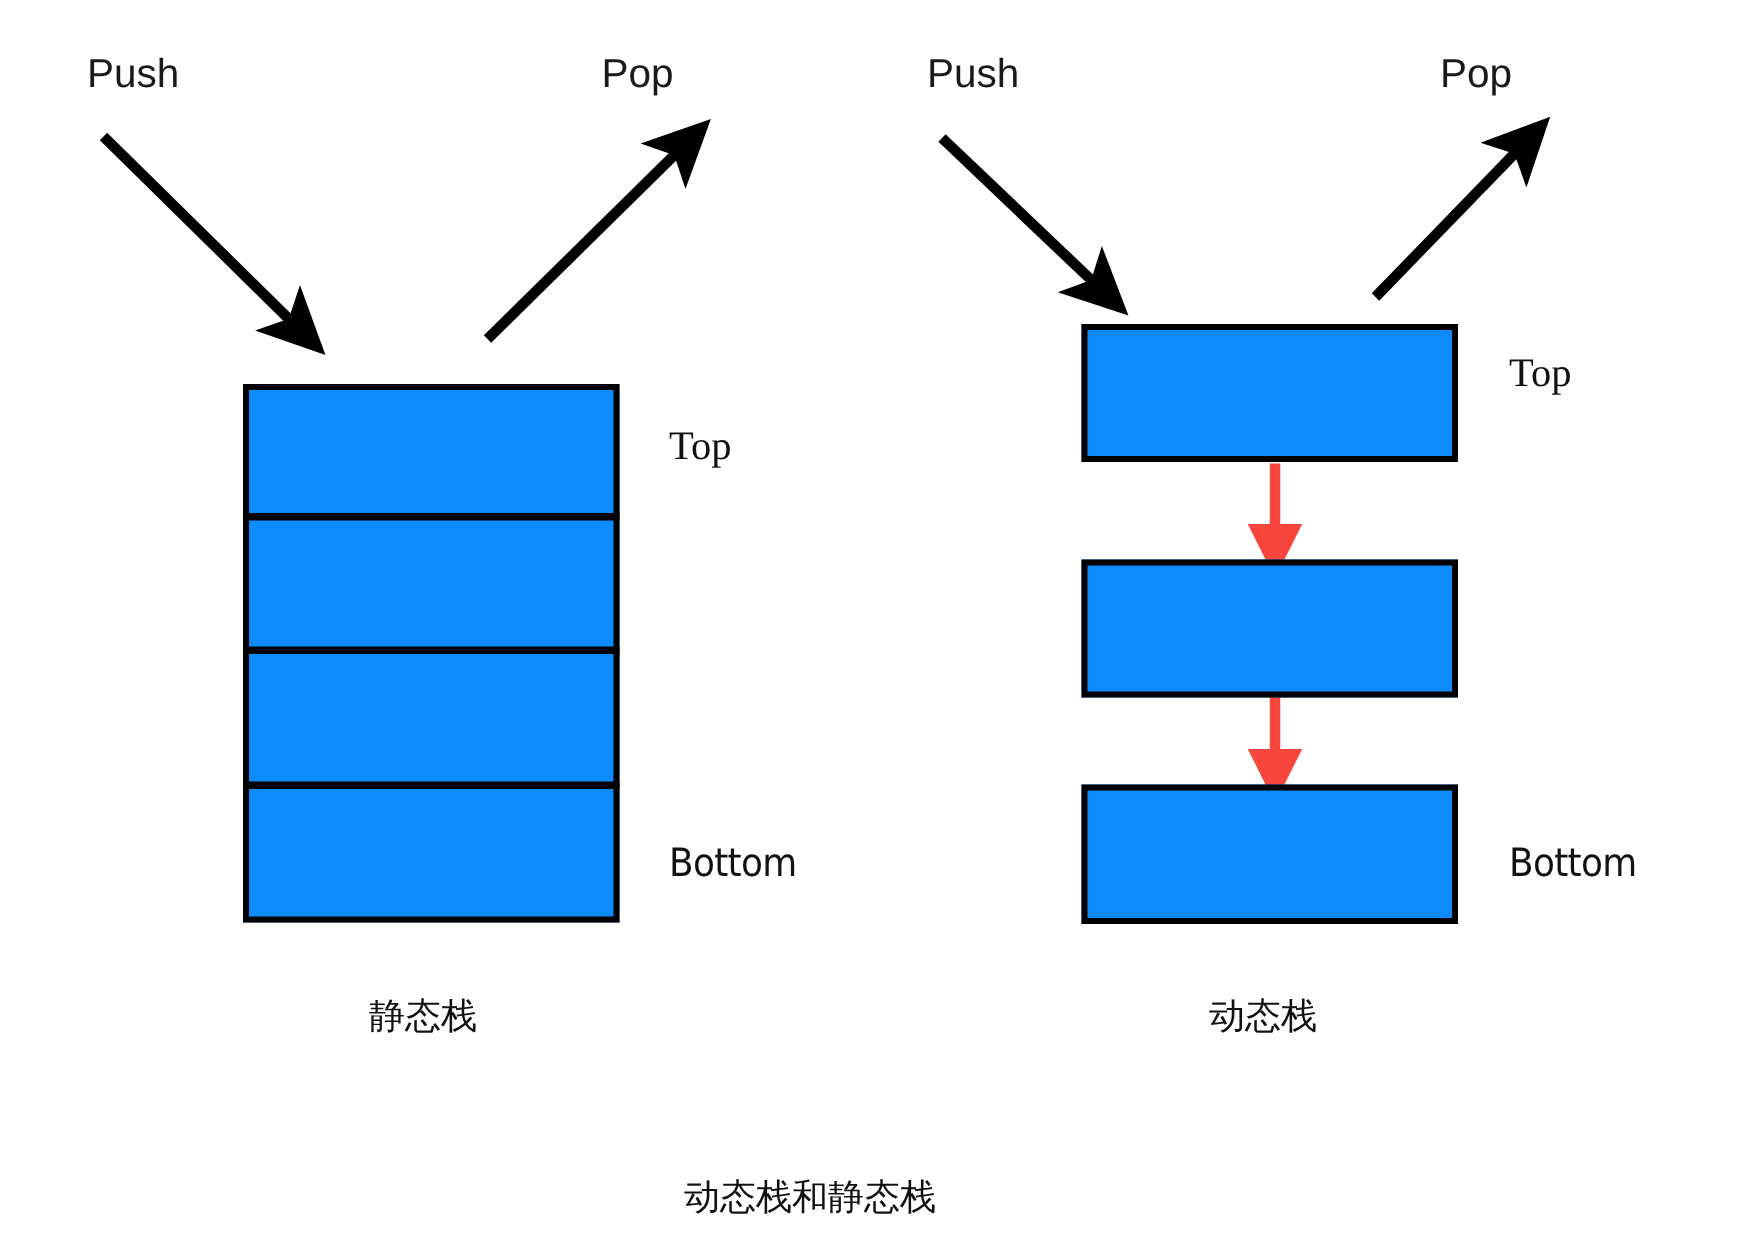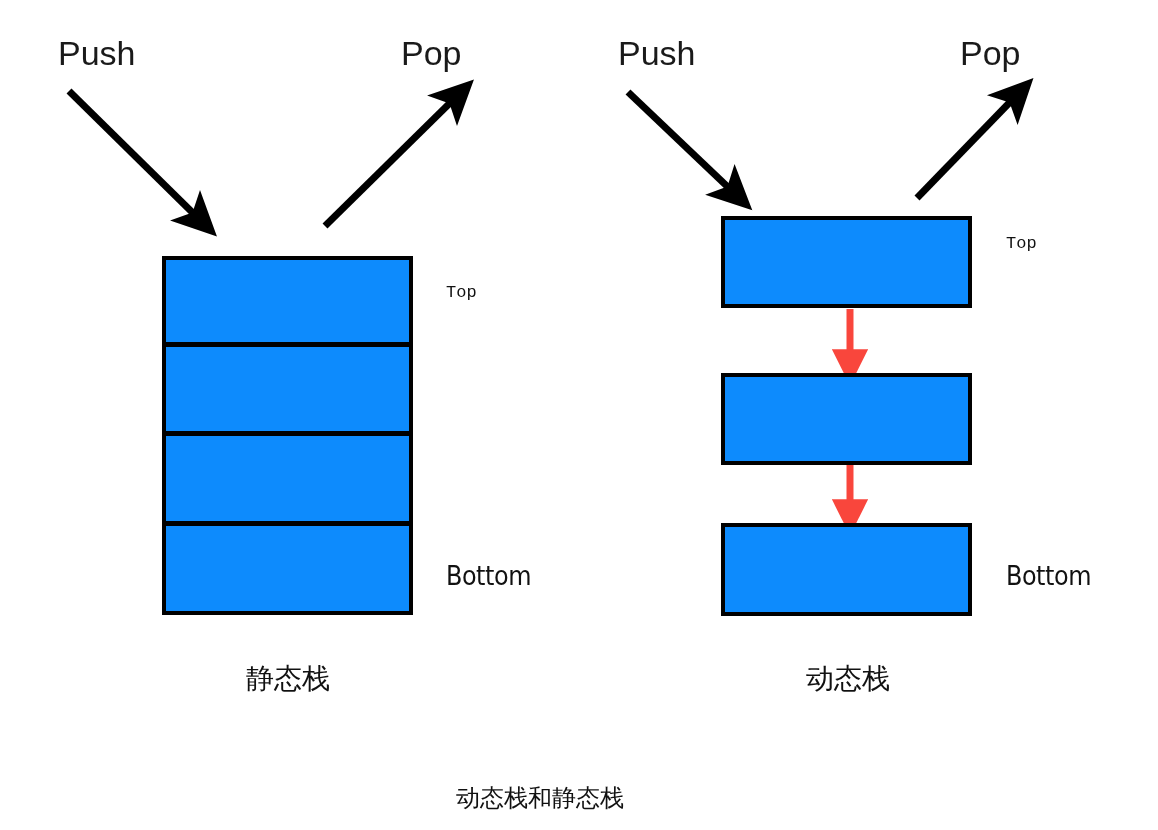--- a/index.html
+++ b/index.html
@@ -18,46 +18,46 @@
   #canvas {
     position: absolute;
     left: 0;
     top: 0;
     width: 1158px;
     height: 830px;
   }
   .op-label {
     position: absolute;
     font-family: "Liberation Sans", sans-serif;
-    font-size: 34px;
+    font-size: 27px;
     line-height: 1;
     color: #1a1a1a;
     white-space: nowrap;
     letter-spacing: 0px;
   }
   .side-label {
     position: absolute;
-    font-family: Liberation Mono, monospace;
-    font-size: 17px;
+    font-family: Liberation Serif, serif;
+    font-size: 27px;
     line-height: 1;
     color: #111111;
     white-space: nowrap;
   }
   
   .side-label.geometric {
     font-family: "DejaVu Sans", sans-serif;
     font-size: 26px;
     transform: scaleX(0.92);
     transform-origin: left center;
     letter-spacing: -0.5px;
   }
   .cn-label {
     position: absolute;
     font-family: "DejaVu Sans", sans-serif;
-    font-size: 28px;
+    font-size: 24px;
     line-height: 1;
     color: #111111;
     white-space: nowrap;
   }
   .cn-caption {
     position: absolute;
     font-family: "DejaVu Sans", sans-serif;
     font-size: 24px;
     line-height: 1;
     color: #111111;

